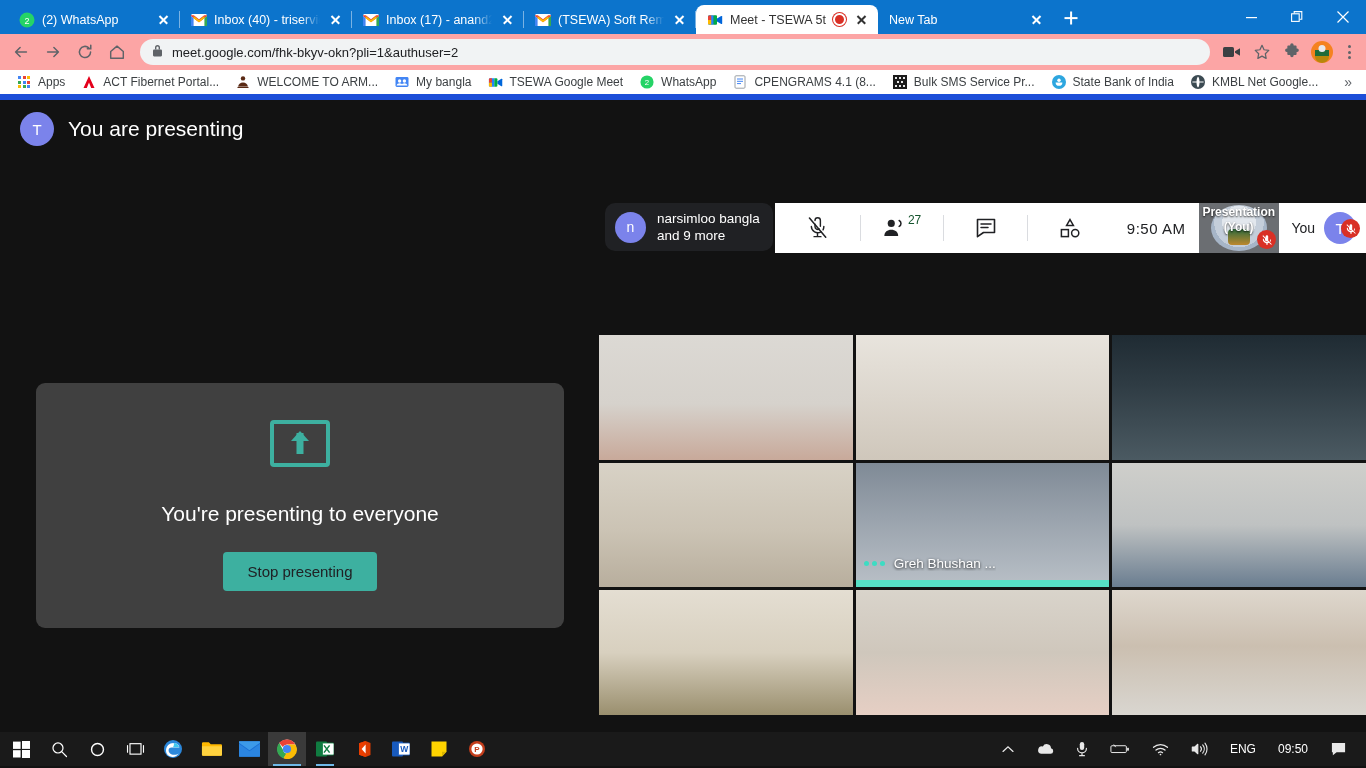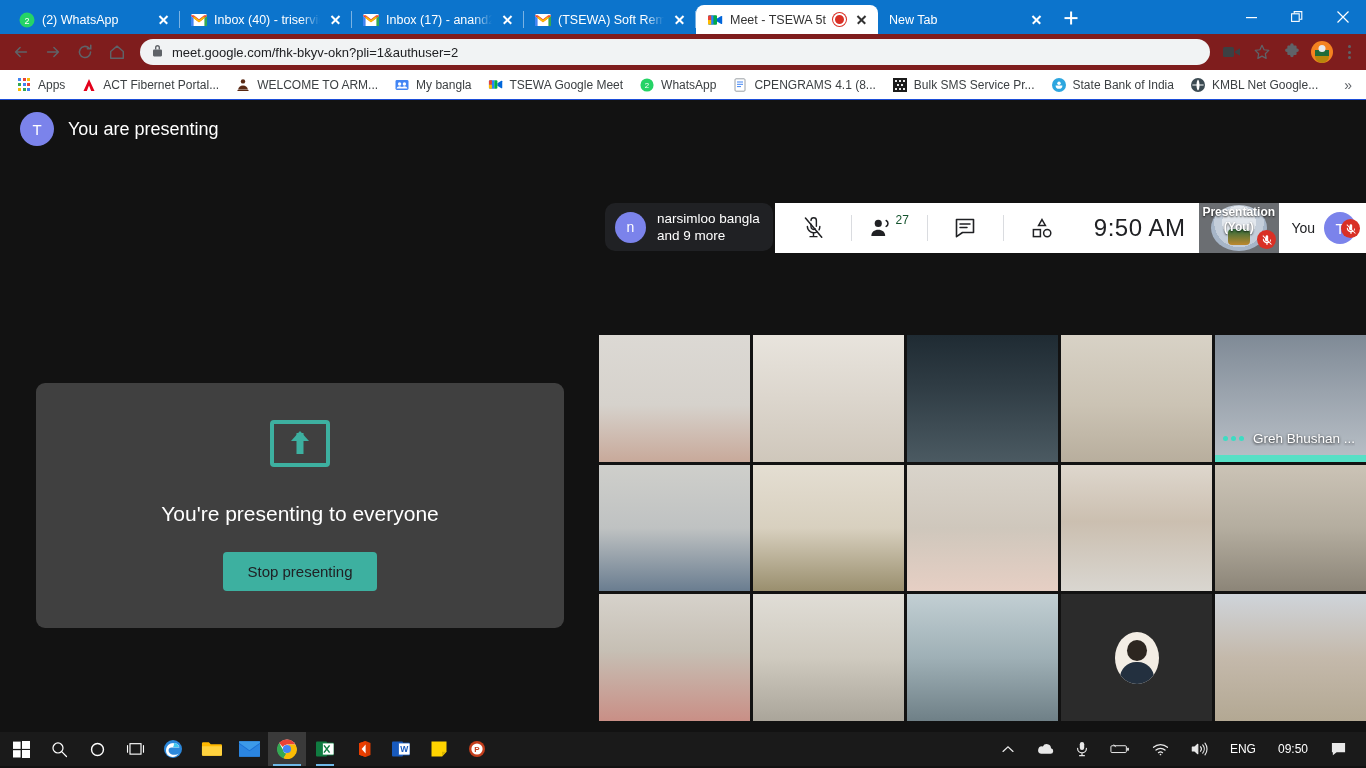--- a/index.html
+++ b/index.html
@@ -55,21 +55,21 @@
     content: ""; position: absolute; background: #fff; left: 50%; top: 50%;
   }
   .newtab-plus::before { width: 13px; height: 1.8px; transform: translate(-50%,-50%); }
   .newtab-plus::after { width: 1.8px; height: 13px; transform: translate(-50%,-50%); }
   .wincontrols { display: flex; align-items: center; height: 34px; }
   .wc { width: 46px; height: 34px; display: flex; align-items: center; justify-content: center; color: #fff; }
   .wc svg { display: block; }
 
   
   .chrome-toolbar {
-    height: 36px; background: #7f1d1d; display: flex; align-items: center;
+    height: 36px; background: #fca5a5; display: flex; align-items: center;
     padding: 0 6px; gap: 2px;
   }
   .nav-btn { width: 30px; height: 30px; display: flex; align-items: center; justify-content: center; color: #5f6368; }
   .omnibox {
     flex: 1; height: 26px; background: #f1f3f4; border-radius: 13px;
     display: flex; align-items: center; padding: 0 12px; gap: 9px;
     margin: 0 6px; min-width: 0;
   }
   .omnibox .url { font-size: 13px; color: #202124; white-space: nowrap; overflow: hidden; }
   .tb-icon { width: 28px; height: 28px; display: flex; align-items: center; justify-content: center; color: #5f6368; flex: 0 0 28px; }
@@ -85,57 +85,57 @@
   .avatar-profile::after {
     content: ""; position: absolute; left: 50%; top: 16%; width: 7px; height: 7px;
     border-radius: 50%; background: #e8eaed; transform: translateX(-50%);
   }
   .kebab { width: 22px; height: 28px; display: flex; flex-direction: column; align-items: center; justify-content: center; gap: 2.5px; }
   .kebab i { width: 3px; height: 3px; border-radius: 50%; background: #5f6368; display: block; }
 
   
   .bookmarks {
     height: 30px; background: #ffffff; display: flex; align-items: center;
-    padding: 0 8px; gap: 0; border-bottom: 1px solid #1d4ed8; overflow: hidden;
+    padding: 0 8px; gap: 0; border-bottom: 6px solid #1d4ed8; overflow: hidden;
   }
   .bm { display: flex; align-items: center; gap: 6px; padding: 0 8px; height: 24px; white-space: nowrap; }
   .bm-label { font-size: 12px; color: #3c4043; }
   .bm-ico { width: 16px; height: 16px; flex: 0 0 16px; display: flex; align-items: center; justify-content: center; }
   .apps-grid { display: grid; grid-template-columns: repeat(3,3px); grid-template-rows: repeat(3,3px); gap: 1.6px; }
   .apps-grid i { width: 3px; height: 3px; display: block; }
   .chevrons { margin-left: auto; color: #5f6368; font-size: 14px; padding: 0 6px; }
 
   
   .meet {
     position: relative; height: 632px; background: #121212; overflow: hidden;
   }
   .meet-topbar { height: 58px; display: flex; align-items: center; position: relative; }
   .presenting-chip { display: flex; align-items: center; gap: 14px; padding-left: 20px; }
   .av-circle {
     width: 34px; height: 34px; border-radius: 50%; background: #7b83eb;
     color: #fff; display: flex; align-items: center; justify-content: center;
     font-size: 15px; flex: 0 0 34px;
   }
-  .presenting-text { color: #fff; font-size: 18px; }
+  .presenting-text { color: #fff; font-size: 21px; }
 
   .speaker-pill {
     position: absolute; left: 605px; top: 103px;
     height: 48px; background: #202124; border-radius: 10px;
     display: flex; align-items: center; gap: 11px; padding: 0 13px 0 10px;
   }
   .speaker-pill .av-circle { width: 31px; height: 31px; flex: 0 0 31px; font-size: 14px; }
   .speaker-names { color: #fff; font-size: 13.5px; line-height: 17px; }
 
   .toolbar-white {
     position: absolute; left: 775px; top: 103px; right: 0; height: 50px;
     background: #ffffff; display: flex; align-items: center;
   }
   .tb-slot { display: flex; align-items: center; justify-content: center; height: 50px; color: #202124; }
   .tb-div { width: 1px; height: 26px; background: #dadce0; }
-  .clock { font-size: 24px; color: #202124; letter-spacing: .5px; padding: 0 14px; white-space: nowrap; }
+  .clock { font-size: 15px; color: #202124; letter-spacing: .5px; padding: 0 14px; white-space: nowrap; }
   .people-wrap { position: relative; display: flex; align-items: center; }
   .people-count { font-size: 12px; color: #14532d; position: relative; top: -8px; left: 0px; }
 
   .mini-tile {
     width: 80px; height: 50px; position: relative; overflow: hidden; flex: 0 0 80px;
     background: #6b6e72;
     text-align: center;
   }
   .mini-emblem {
     position: absolute; left: 50%; top: 50%; transform: translate(-50%,-50%);
@@ -179,21 +179,21 @@
   }
   .present-title { color: #fff; font-size: 21px; margin-top: 35px; }
   .stop-btn {
     margin-top: 26px; background: #3db0a0; color: #202124; border: none;
     font-size: 15px; padding: 11px 24px; border-radius: 4px; font-family: inherit;
   }
 
   
   .grid {
     position: absolute; left: 599px; top: 235px; width: 767px; height: 386px;
-    display: grid; grid-template-columns: repeat(5, 1fr); grid-template-rows: repeat(3, 1fr);
+    display: grid; grid-template-columns: repeat(3, 1fr); grid-template-rows: repeat(3, 1fr);
     gap: 3px;
   }
   .tile { position: relative; overflow: hidden; background: #2b2b2b; }
   .tile-name {
     position: absolute; left: 8px; bottom: 16px; display: flex; align-items: center; gap: 9px;
     color: #fff; font-size: 13.5px; text-shadow: 0 1px 3px rgba(0,0,0,.9);
     white-space: nowrap; max-width: 94%; overflow: hidden;
   }
   .speak-dots { display: flex; gap: 3px; }
   .speak-dots i { width: 5px; height: 5px; border-radius: 50%; background: #3ddcc3; display: block; }

